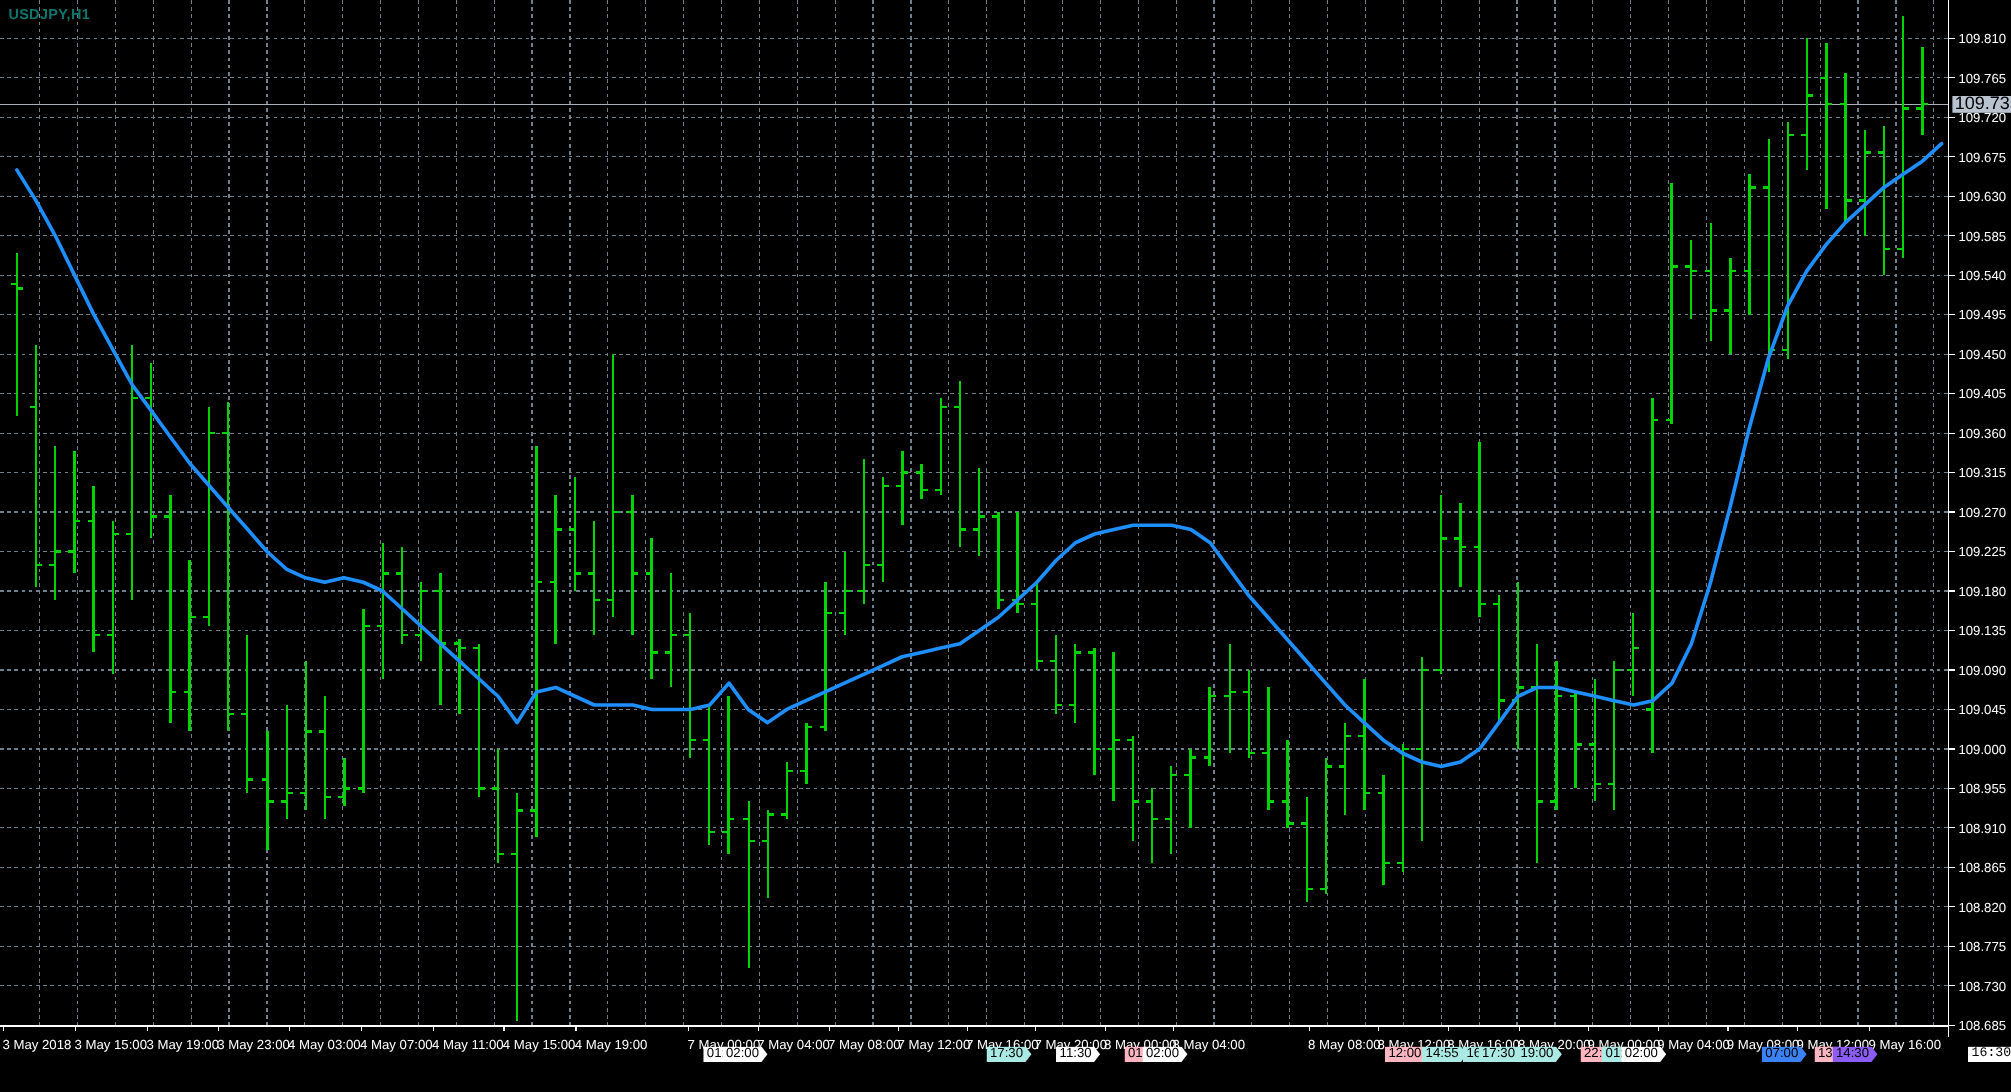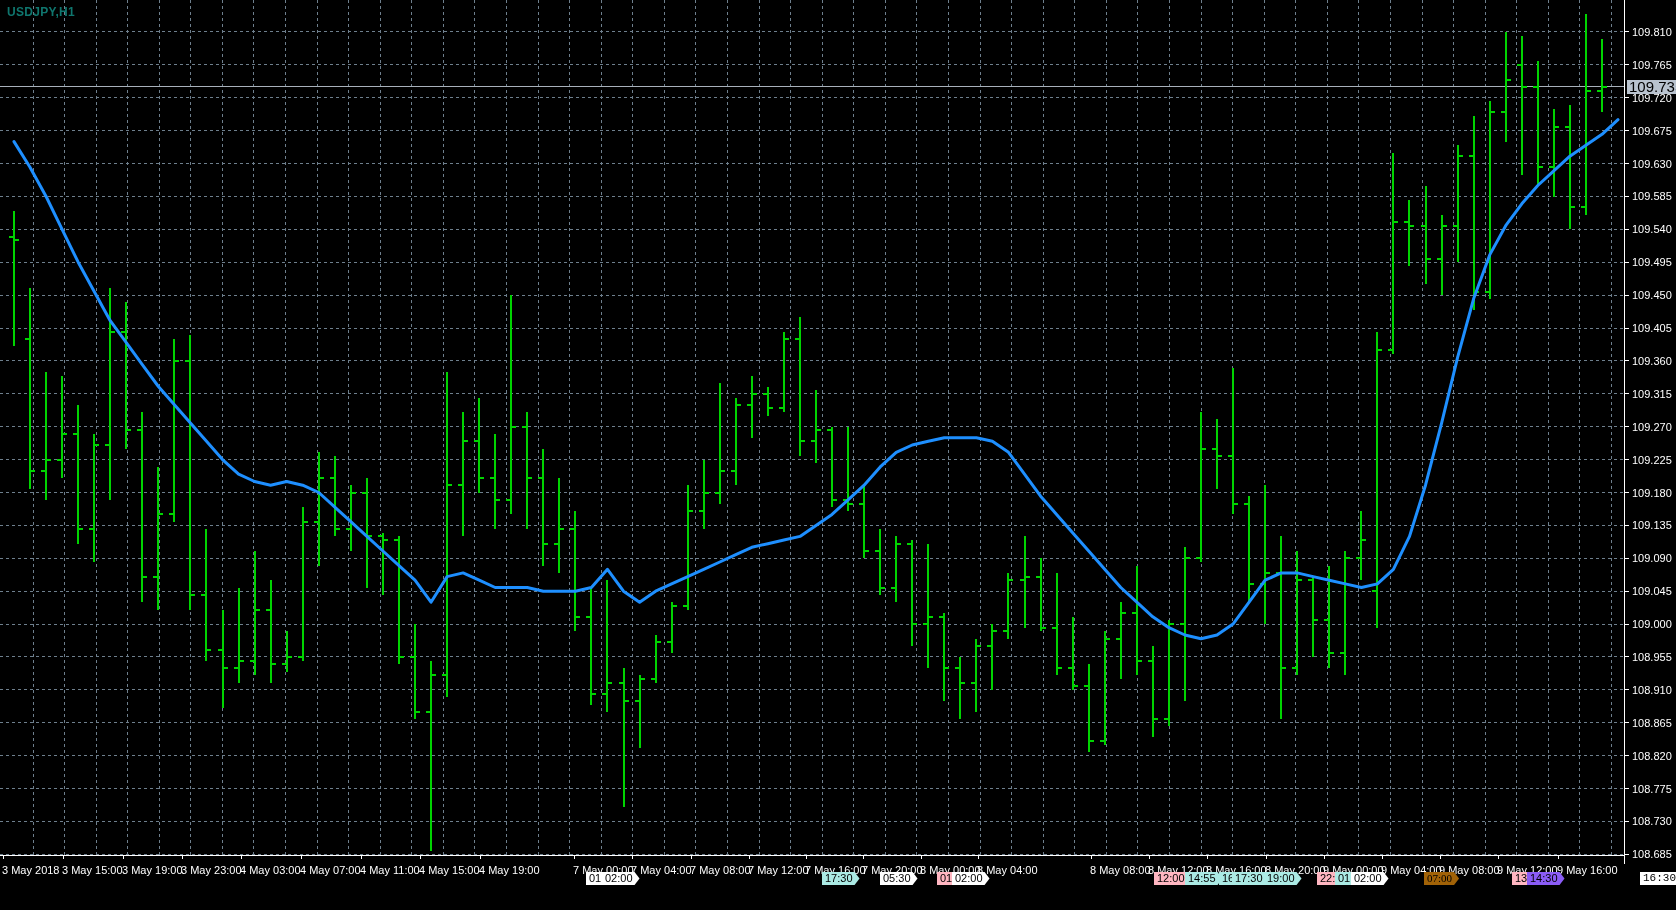--- a/index.html
+++ b/index.html
@@ -315,29 +315,29 @@
         <line x1="1558" y1="855" x2="1558" y2="859" stroke="#ffffff" shape-rendering="crispEdges"></line>
         <text x="1557" y="874" fill="#ffffff" font-size="11">9 May 16:00</text>
       </g>
     </svg>
   <div class="symbol-label">USDJPY,H1</div>
   <div class="price-tag">109.735</div>
   <div class="flags-layer" id="flags-layer">
       <div class="time-flag" style="left: 586px; background: rgb(255, 255, 255);">01:</div>
       <div class="time-flag" style="left: 602px; background: rgb(255, 255, 255);">02:00</div>
       <div class="time-flag" style="left: 822px; background: rgb(171, 234, 228);">17:30</div>
-      <div class="time-flag" style="left: 880px; background: rgb(255, 255, 255);">05:30</div>
+      <div class="time-flag" style="left: 880px; background: rgb(255, 255, 255);">11:30</div>
       <div class="time-flag" style="left: 937px; background: rgb(255, 182, 193);">01:</div>
       <div class="time-flag" style="left: 952px; background: rgb(255, 255, 255);">02:00</div>
       <div class="time-flag" style="left: 1154px; background: rgb(255, 182, 193);">12:00</div>
       <div class="time-flag" style="left: 1185px; background: rgb(171, 234, 228);">14:55</div>
       <div class="time-flag" style="left: 1219px; background: rgb(171, 234, 228);">16:</div>
       <div class="time-flag" style="left: 1232px; background: rgb(171, 234, 228);">17:30</div>
       <div class="time-flag" style="left: 1264px; background: rgb(171, 234, 228);">19:00</div>
       <div class="time-flag" style="left: 1317px; background: rgb(255, 182, 193);">22:30</div>
       <div class="time-flag" style="left: 1335px; background: rgb(171, 234, 228);">01:</div>
       <div class="time-flag" style="left: 1351px; background: rgb(255, 255, 255);">02:00</div>
-      <div class="time-flag" style="left: 1424px; background: #a16207; font-family: Liberation Serif, serif;">07:00</div>
+      <div class="time-flag" style="left: 1468px; background: #3b82f6;">07:00</div>
       <div class="time-flag" style="left: 1512px; background: rgb(255, 182, 193);">13:</div>
       <div class="time-flag" style="left: 1527px; background: #8b5cf6;">14:30</div>
       <div class="time-flag" style="left: 1640px; background: rgb(255, 255, 255); font-family: Liberation Mono, monospace;">16:30</div>
     </div>
 </div>
 
 </body></html>

